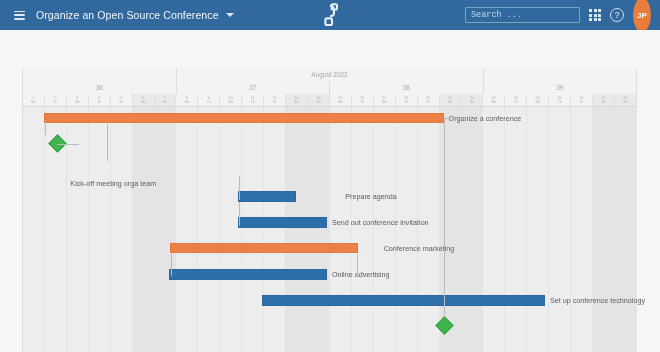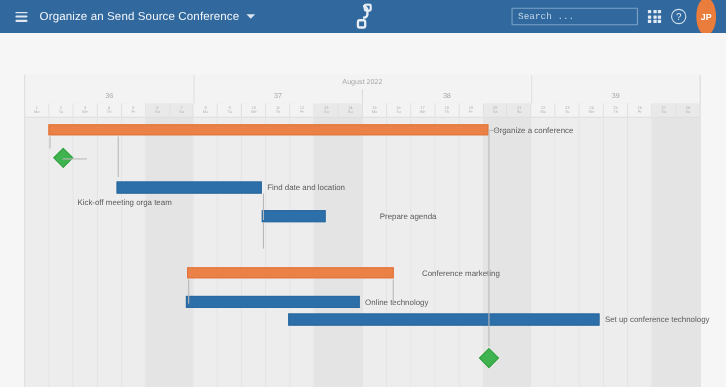--- a/index.html
+++ b/index.html
@@ -166,21 +166,21 @@
 <body>
 
 <div class="topbar">
 
   <div class="hamburger">
     <i></i>
     <i></i>
     <i></i>
   </div>
 
-  <div class="project-title">Organize an Send Source Conference</div>
+  <div class="project-title">Organize an Open Source Conference</div>
 
   <div class="title-caret"></div>
 
   <svg class="brand-logo" viewBox="0 0 26 24">
     <path d="M13 2.5 a4 4 0 0 1 4 4 v3.5 a3 3 0 0 1 -3 3 h-1" fill="none" stroke="#e8eef5" stroke-width="2.1"></path>
     <rect x="14.6" y="1.2" width="5.4" height="5.4" rx="1.2" fill="none" stroke="#e8eef5" stroke-width="2"></rect>
     <rect x="8.4" y="15.4" width="6.6" height="6.6" rx="1.6" fill="none" stroke="#e8eef5" stroke-width="2.1"></rect>
   </svg>
 
   <div class="nav-right">
@@ -365,37 +365,37 @@
 
     <div class="bars">
         <div class="row" style="top: 0px;">
           <div class="bar summary" style="left: 3.5%; width: 65%;"></div>
           <div class="bar-label" style="left: calc(68.5% + 5px);">Organize a conference</div>
         </div>
         <div class="row" style="top: 26px;">
           <div class="milestone" style="left: calc(5.5% - 6px);"></div>
           <div class="bar-label" style="left: calc(6.9% + 5px); margin-top: 39px;">Kick-off meeting orga team</div>
         </div>
-        <div class="row" style="top: 52px;">
-          <div class="bar task" style="left: 13.5%; width: 21.5%;"></div>
-          <div class="bar-label" style="left: calc(35% + 5px);">Find date and location</div>
-        </div>
         <div class="row" style="top: 78px;">
           <div class="bar task" style="left: 35%; width: 9.5%;"></div>
           <div class="bar-label" style="left: calc(44.5% + 5px); padding-left: 44px;">Prepare agenda</div>
         </div>
+        <div class="row" style="top: 104px;">
+          <div class="bar task" style="left: 35%; width: 14.5%;"></div>
+          <div class="bar-label" style="left: calc(49.5% + 5px);">Send out conference invitation</div>
+        </div>
         <div class="row" style="top: 130px;">
           <div class="bar summary" style="left: 24%; width: 30.5%;"></div>
           <div class="bar-label" style="left: calc(54.5% + 5px); padding-left: 21px;">Conference marketing</div>
         </div>
         <div class="row" style="top: 156px;">
           <div class="bar task" style="left: 23.8%; width: 25.7%;"></div>
-          <div class="bar-label" style="left: calc(49.5% + 5px);">Online technology</div>
-        </div>
-        <div class="row" style="top: 172px;">
+          <div class="bar-label" style="left: calc(49.5% + 5px);">Online advertising</div>
+        </div>
+        <div class="row" style="top: 182px;">
           <div class="bar task" style="left: 39%; width: 46%;"></div>
           <div class="bar-label" style="left: calc(85% + 5px);">Set up conference technology</div>
         </div>
         <div class="row" style="top: 208px;">
           <div class="milestone" style="left: calc(68.5% - 6px);"></div>
         </div>
         <div class="link" style="left: 3.6%; top: 17px; height: 11px;"></div>
         <div class="link" style="left: 13.6%; top: 17px; height: 37px;"></div>
         <div class="link" style="left: 35.1%; top: 69px; height: 24px;"></div>
         <div class="link" style="left: 35.1%; top: 95px; height: 24px;"></div>

